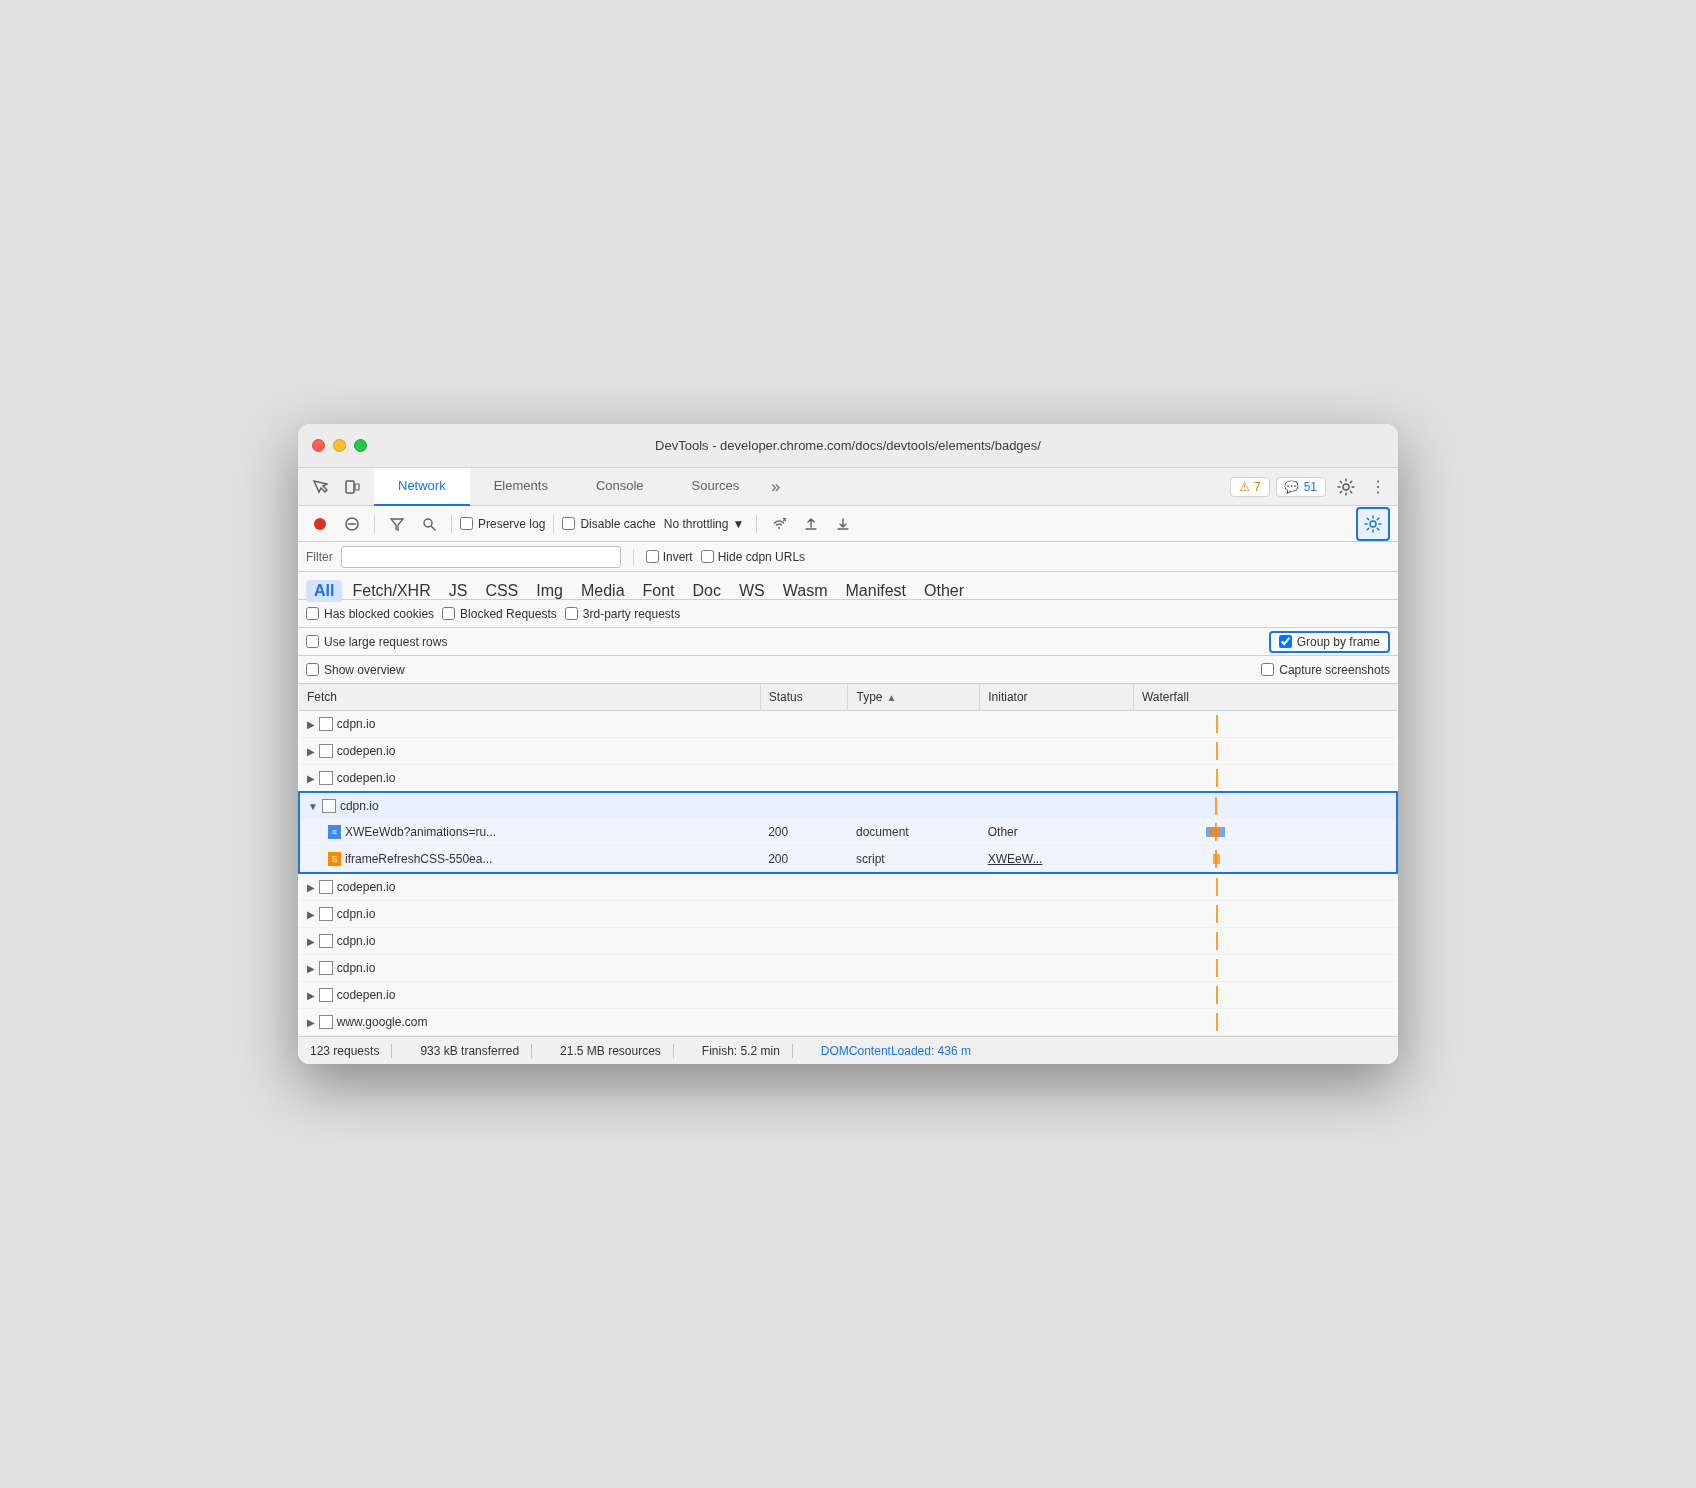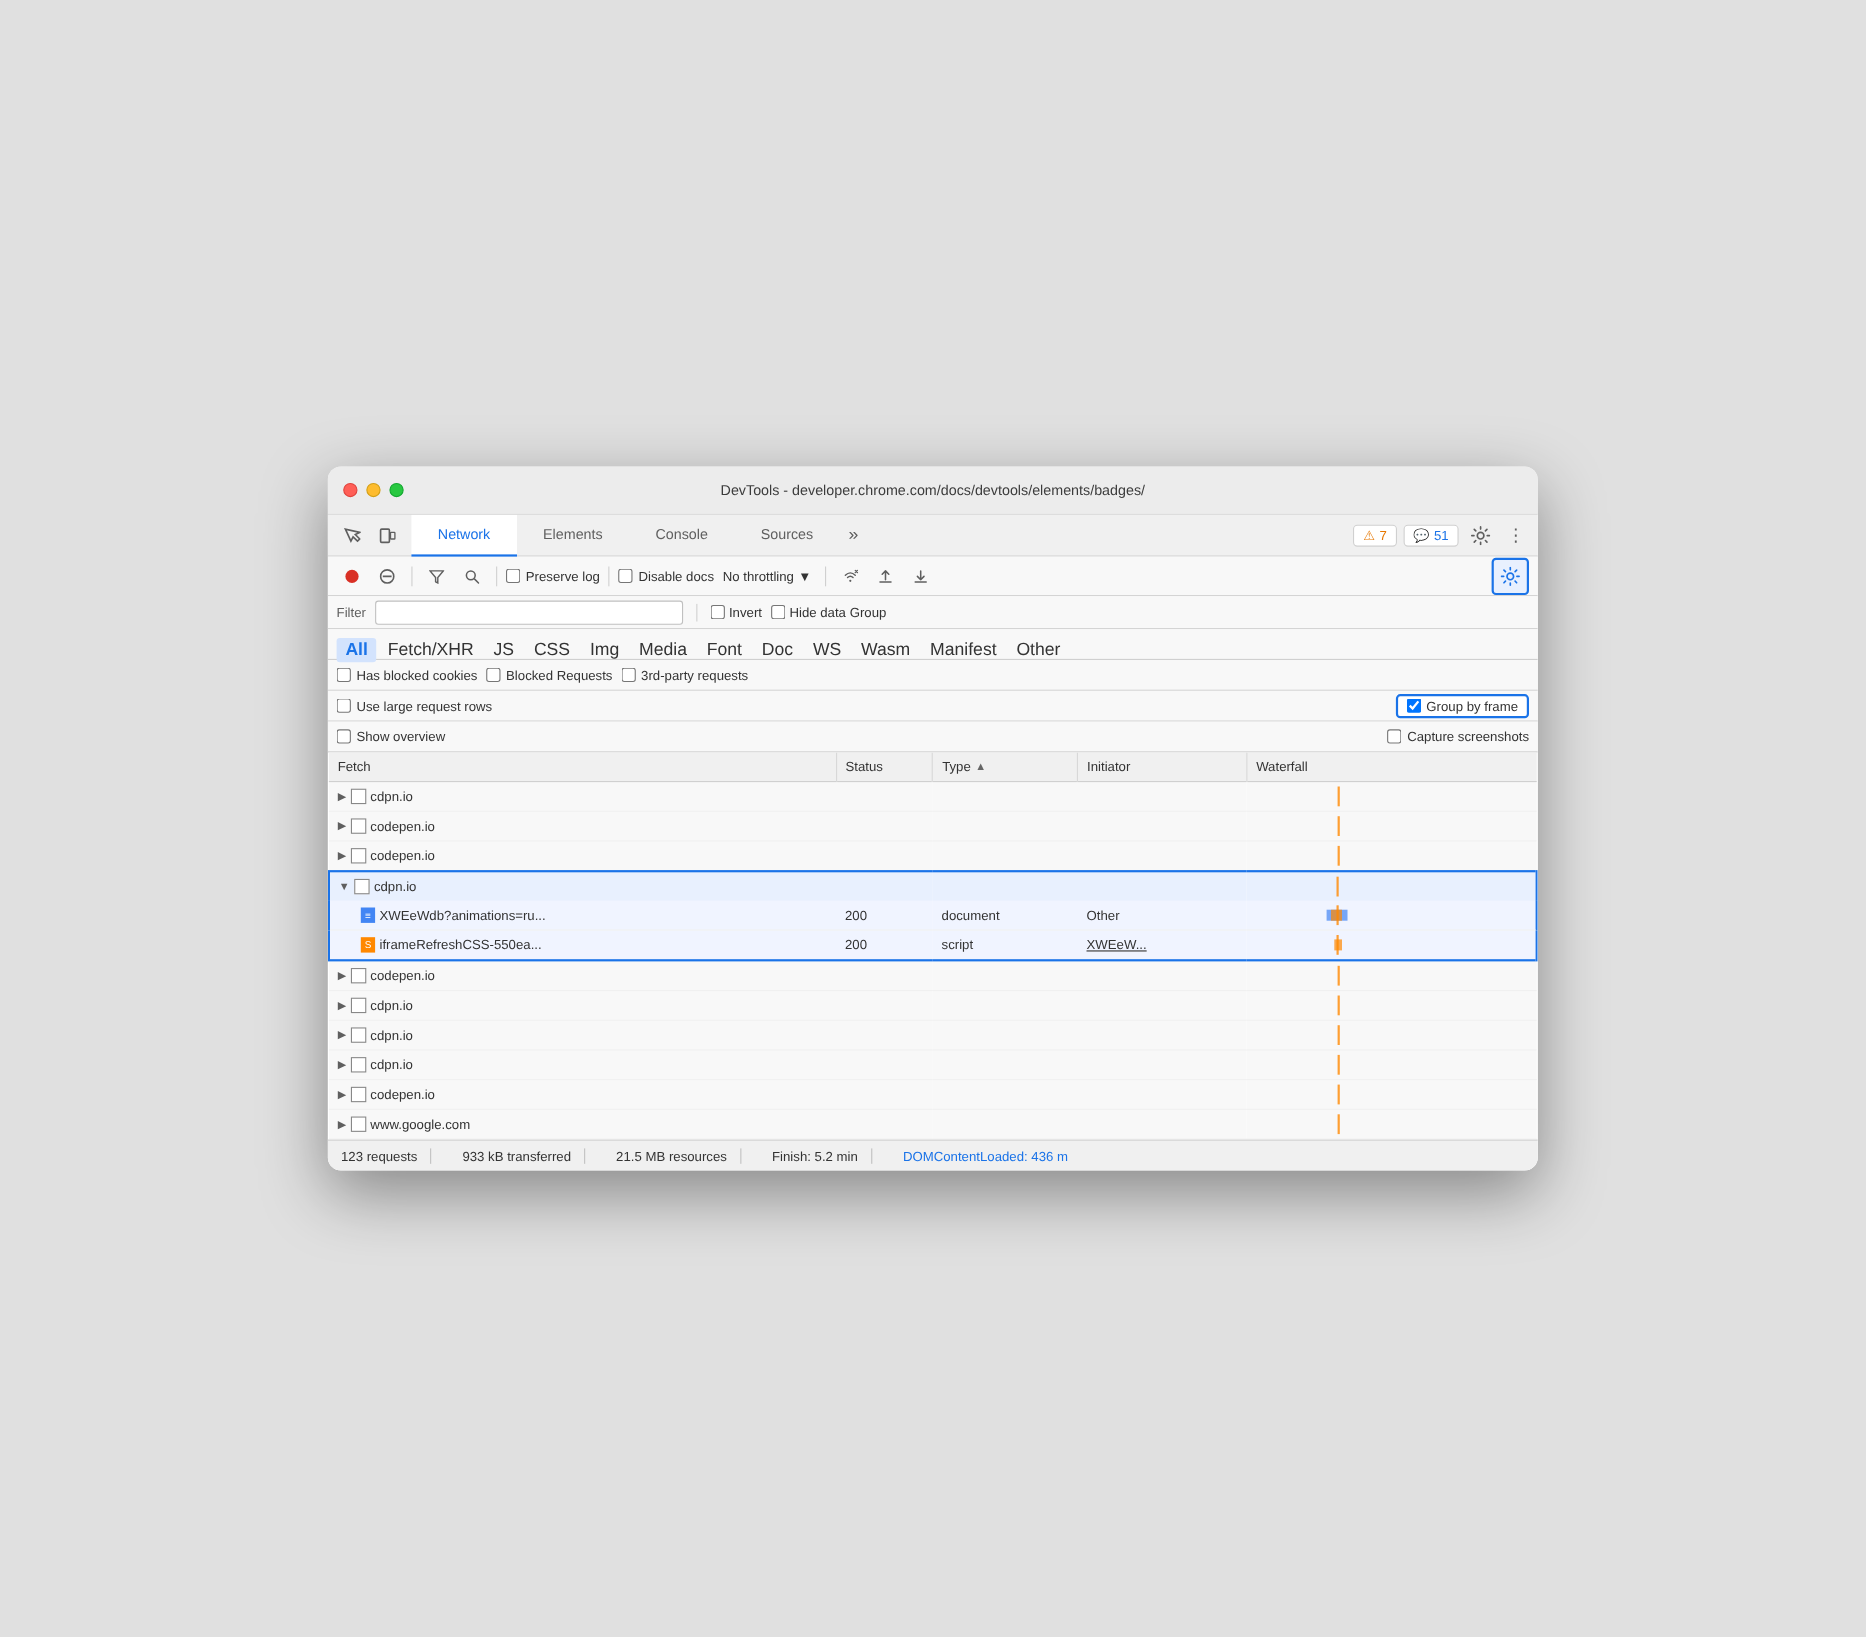--- a/index.html
+++ b/index.html
@@ -525,21 +525,21 @@
         </svg>
       </div>
       <div class="nt-divider"></div>
       <label class="nt-checkbox-label">
         <input type="checkbox" style="">
         <span>Preserve log</span>
       </label>
       <div class="nt-divider"></div>
       <label class="nt-checkbox-label">
         <input type="checkbox" style="">
-        <span>Disable docs</span>
+        <span>Disable cache</span>
       </label>
       <div class="throttle-select">
         <span>No throttling</span>
         <span>▼</span>
       </div>
       <div class="nt-divider"></div>
       <div class="nt-btn">
         <svg width="16" height="14" viewBox="0 0 16 14" fill="none">
           <path d="M8 10 Q8 10 8 10" fill="#5f5f5f"></path>
           <path d="M5.5 8C6.3 7.2 7.1 6.8 8 6.8s1.7.4 2.5 1.2" stroke="#5f5f5f" stroke-width="1.3" fill="none" stroke-linecap="round"></path>
@@ -573,21 +573,21 @@
     <div class="filter-bar">
       <span class="filter-label">Filter</span>
       <input class="filter-input" type="text" style="">
       <div style="width:1px;height:16px;background:#d0d0d0;margin:0 4px;"></div>
       <label class="filter-check">
         <input type="checkbox" style="">
         <span>Invert</span>
       </label>
       <label class="filter-check">
         <input type="checkbox" style="">
-        <span>Hide data Group</span>
+        <span>Hide cdpn URLs</span>
       </label>
     </div>
 
     <div class="type-filter-bar">
       <div class="type-btn active">All</div>
       <div class="type-btn">Fetch/XHR</div>
       <div class="type-btn">JS</div>
       <div class="type-btn">CSS</div>
       <div class="type-btn">Img</div>
       <div class="type-btn">Media</div>

